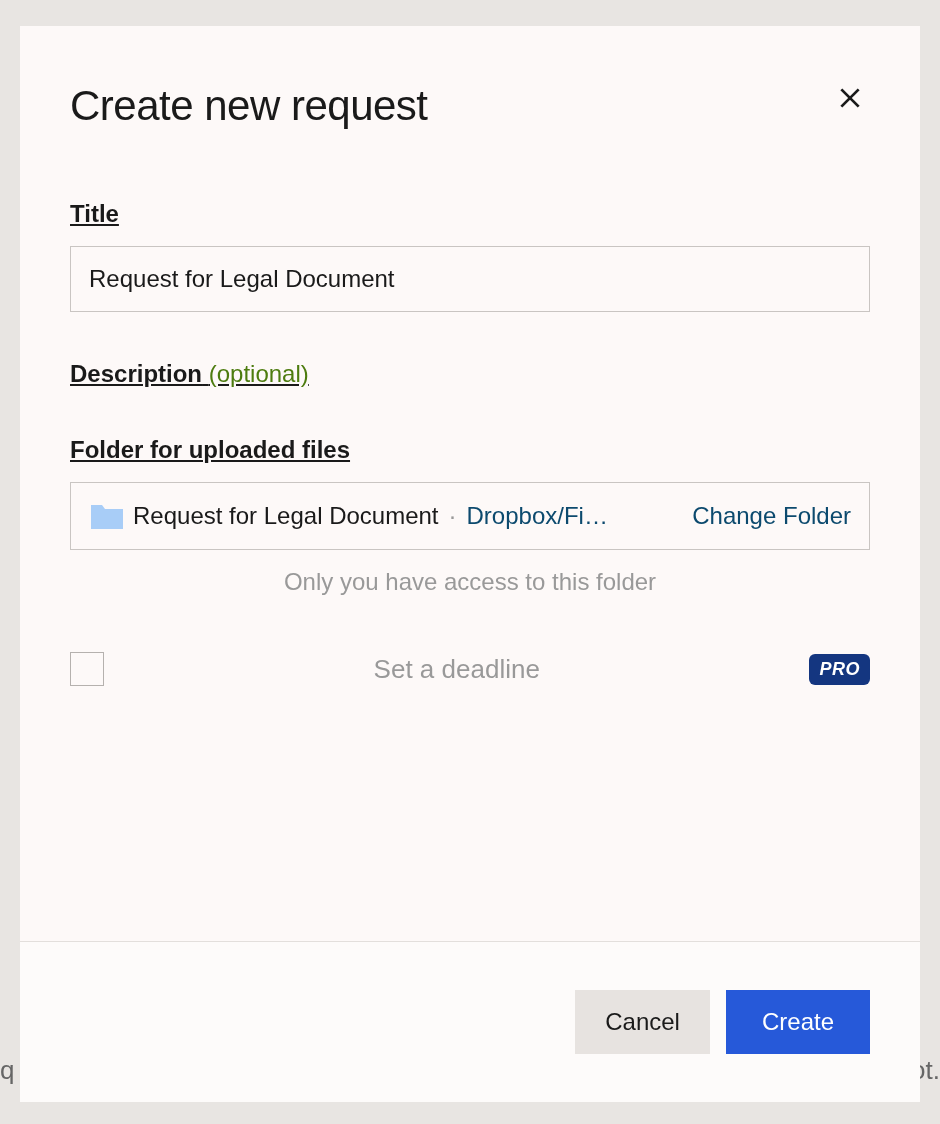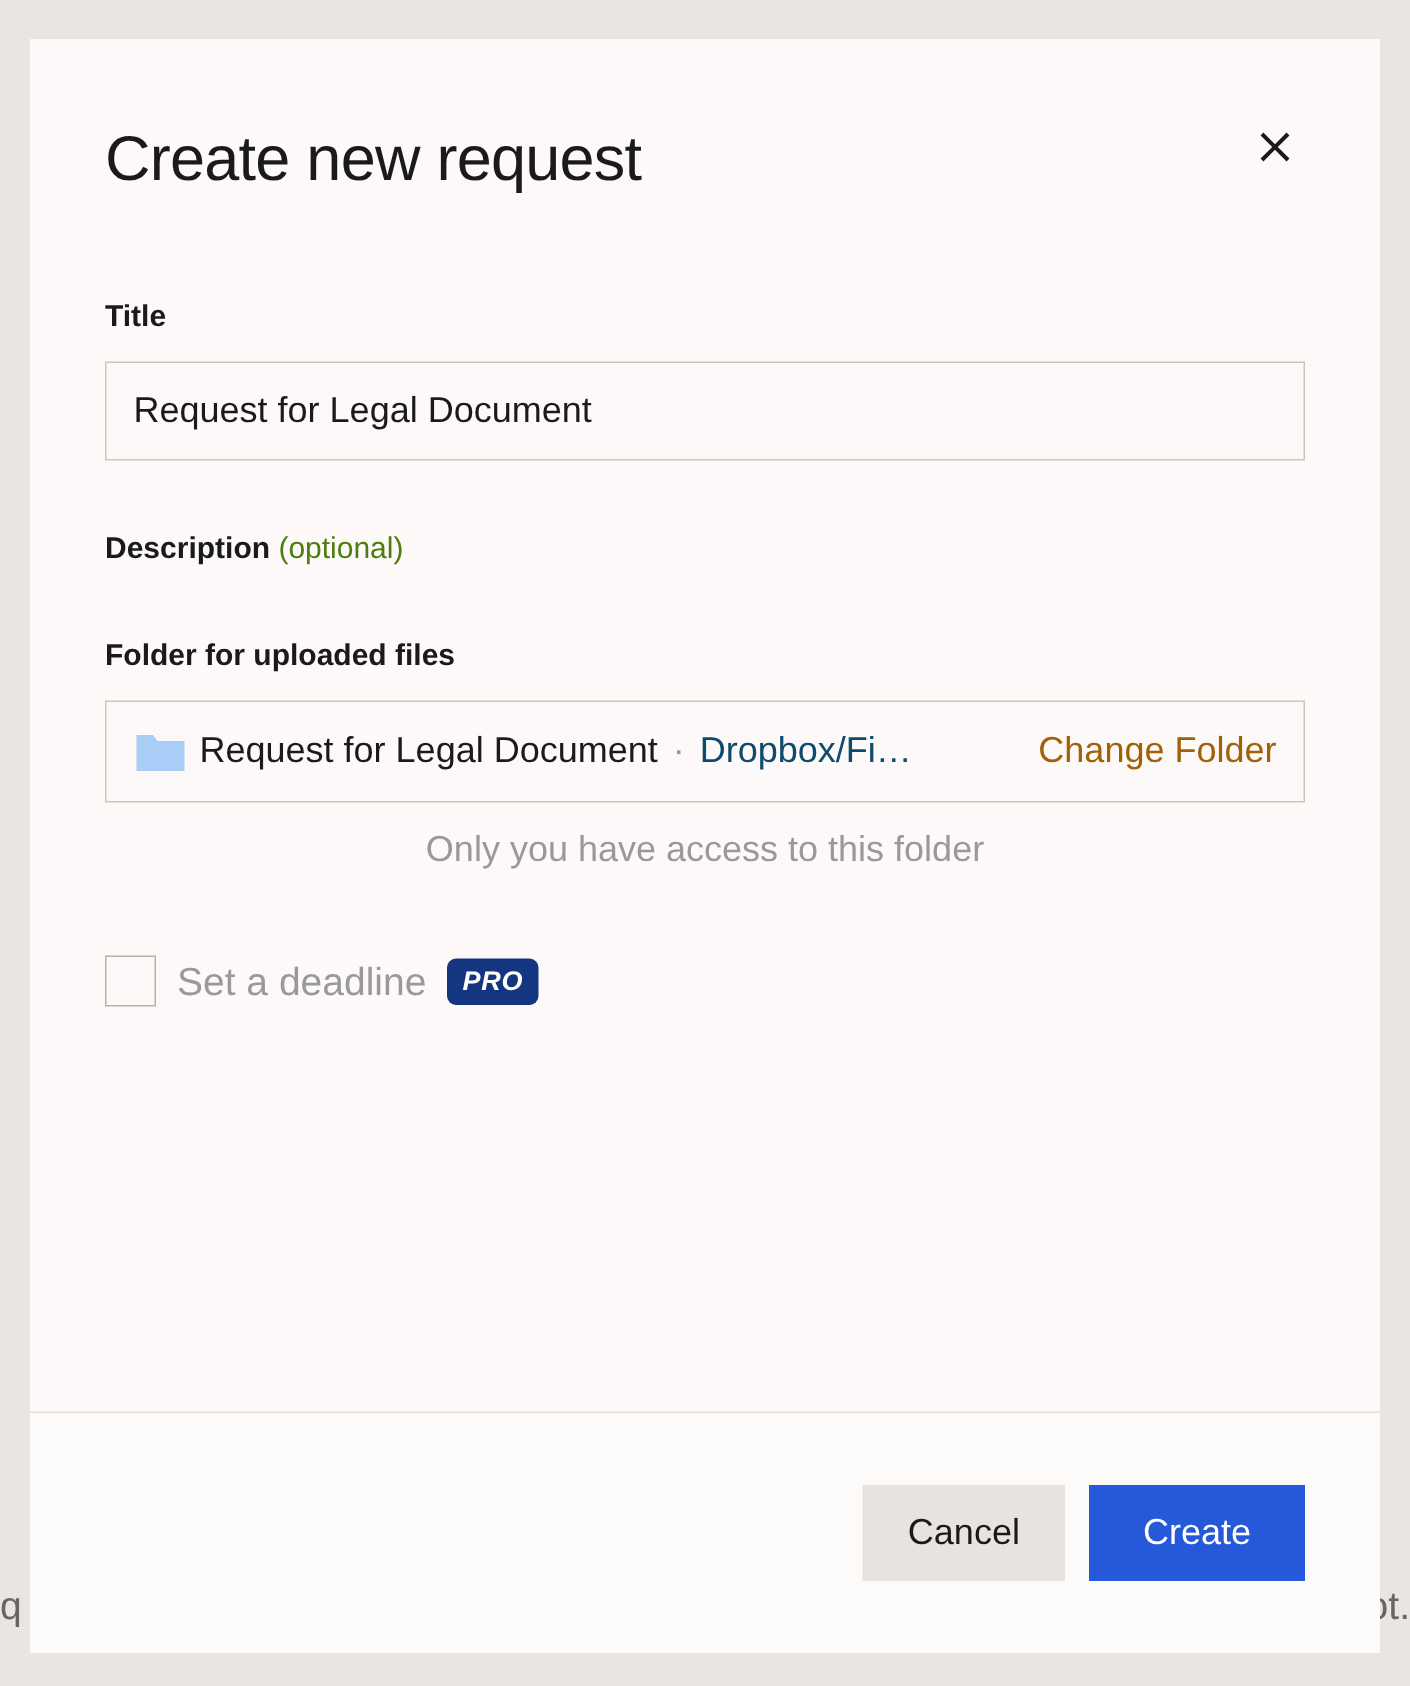--- a/index.html
+++ b/index.html
@@ -48,25 +48,26 @@
       font-size: 42px;
       font-weight: 400;
       color: #1a1a1a;
       letter-spacing: -0.5px;
       margin-bottom: 70px;
     }
     .field-group {
       margin-bottom: 48px;
     }
     .field-label {
-      font-size: 20px;
+      font-size: 24px;
       font-weight: 600;
       color: #1a1a1a;
       margin-bottom: 18px;
       display: block;
+      text-decoration: underline;
     }
     .field-label-optional {
       font-weight: 400;
       color: #4d7c0f;
     }
     .text-input {
       width: 100%;
       padding: 18px 18px;
       font-size: 24px;
       font-family: inherit;
@@ -115,36 +116,37 @@
       font-size: 24px;
       color: #0c4a6e;
       white-space: nowrap;
       overflow: hidden;
       text-overflow: ellipsis;
       flex: 1;
       min-width: 0;
     }
     .change-folder-link {
       font-size: 24px;
-      color: #a16207;
+      color: #0c4a6e;
       cursor: pointer;
       white-space: nowrap;
       margin-left: 18px;
     }
     .folder-hint {
       font-size: 24px;
       color: #999;
       margin-top: 18px;
       text-align: center;
     }
     .deadline-row {
       display: flex;
       align-items: center;
       gap: 14px;
       margin-top: 56px;
+      justify-content: space-between;
     }
     .checkbox {
       width: 34px;
       height: 34px;
       border: 1px solid #b5b1ae;
       background: #fdf9f8;
       cursor: pointer;
       flex-shrink: 0;
     }
     .deadline-label {

